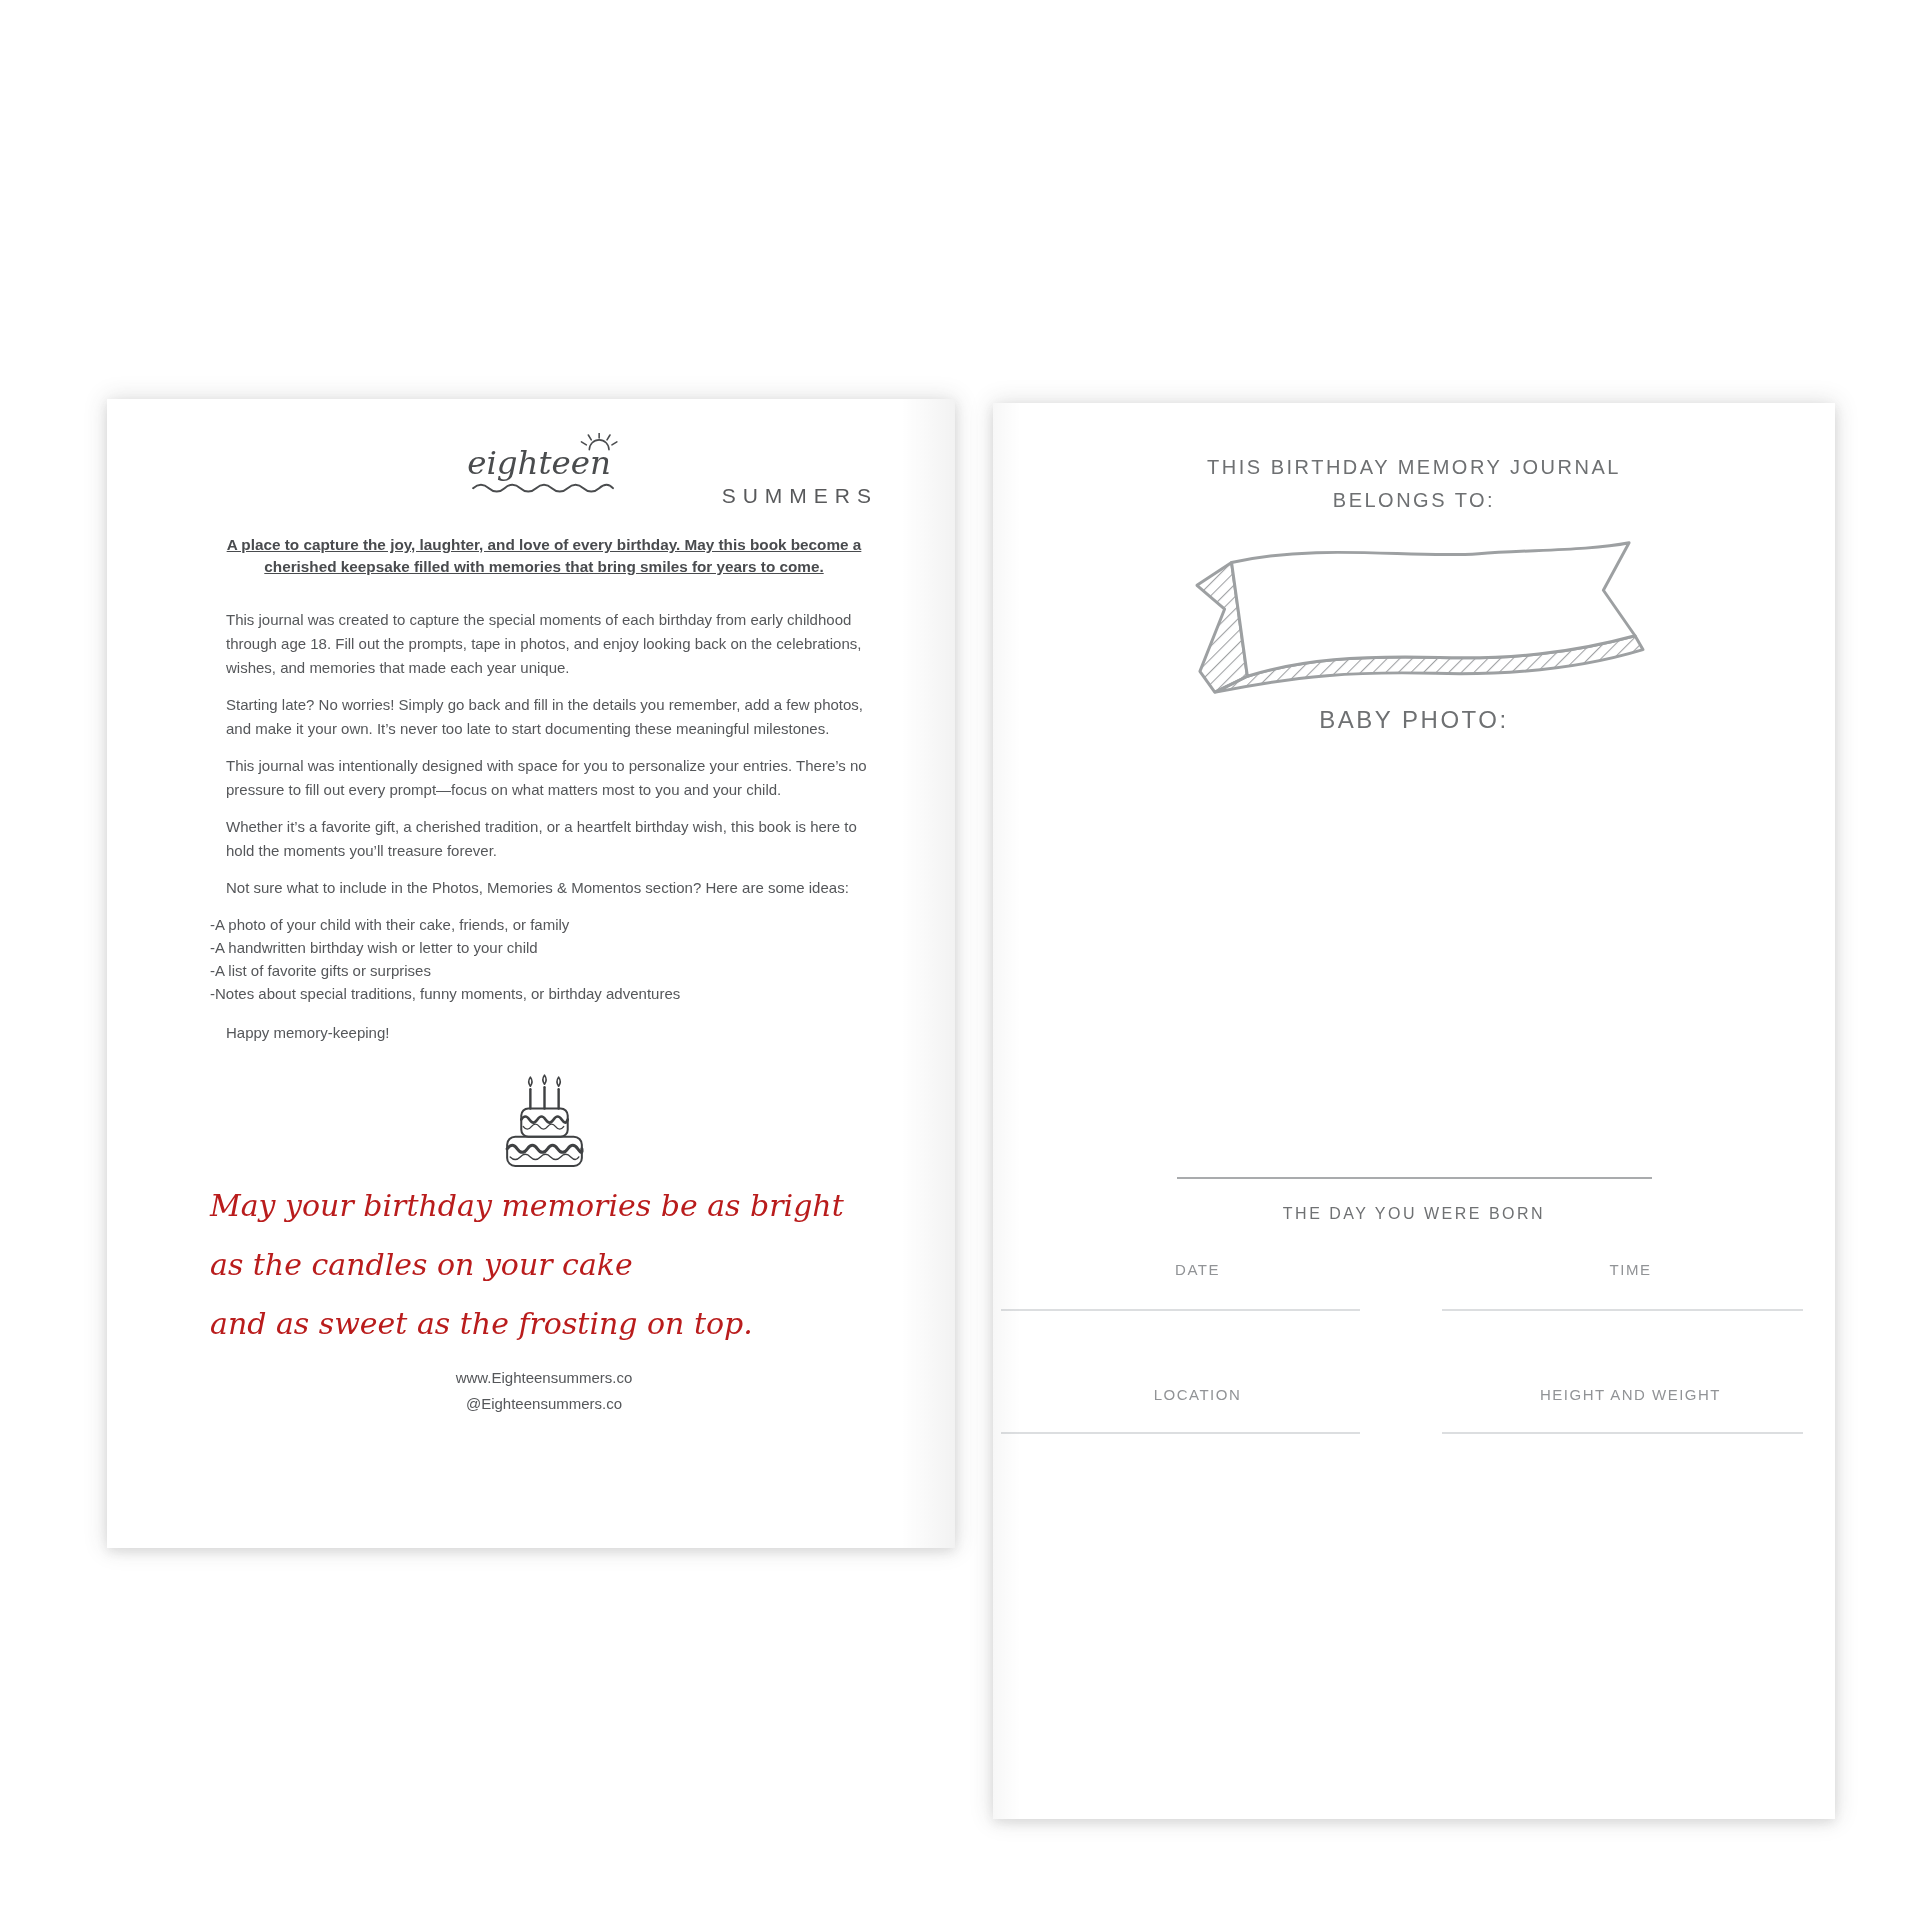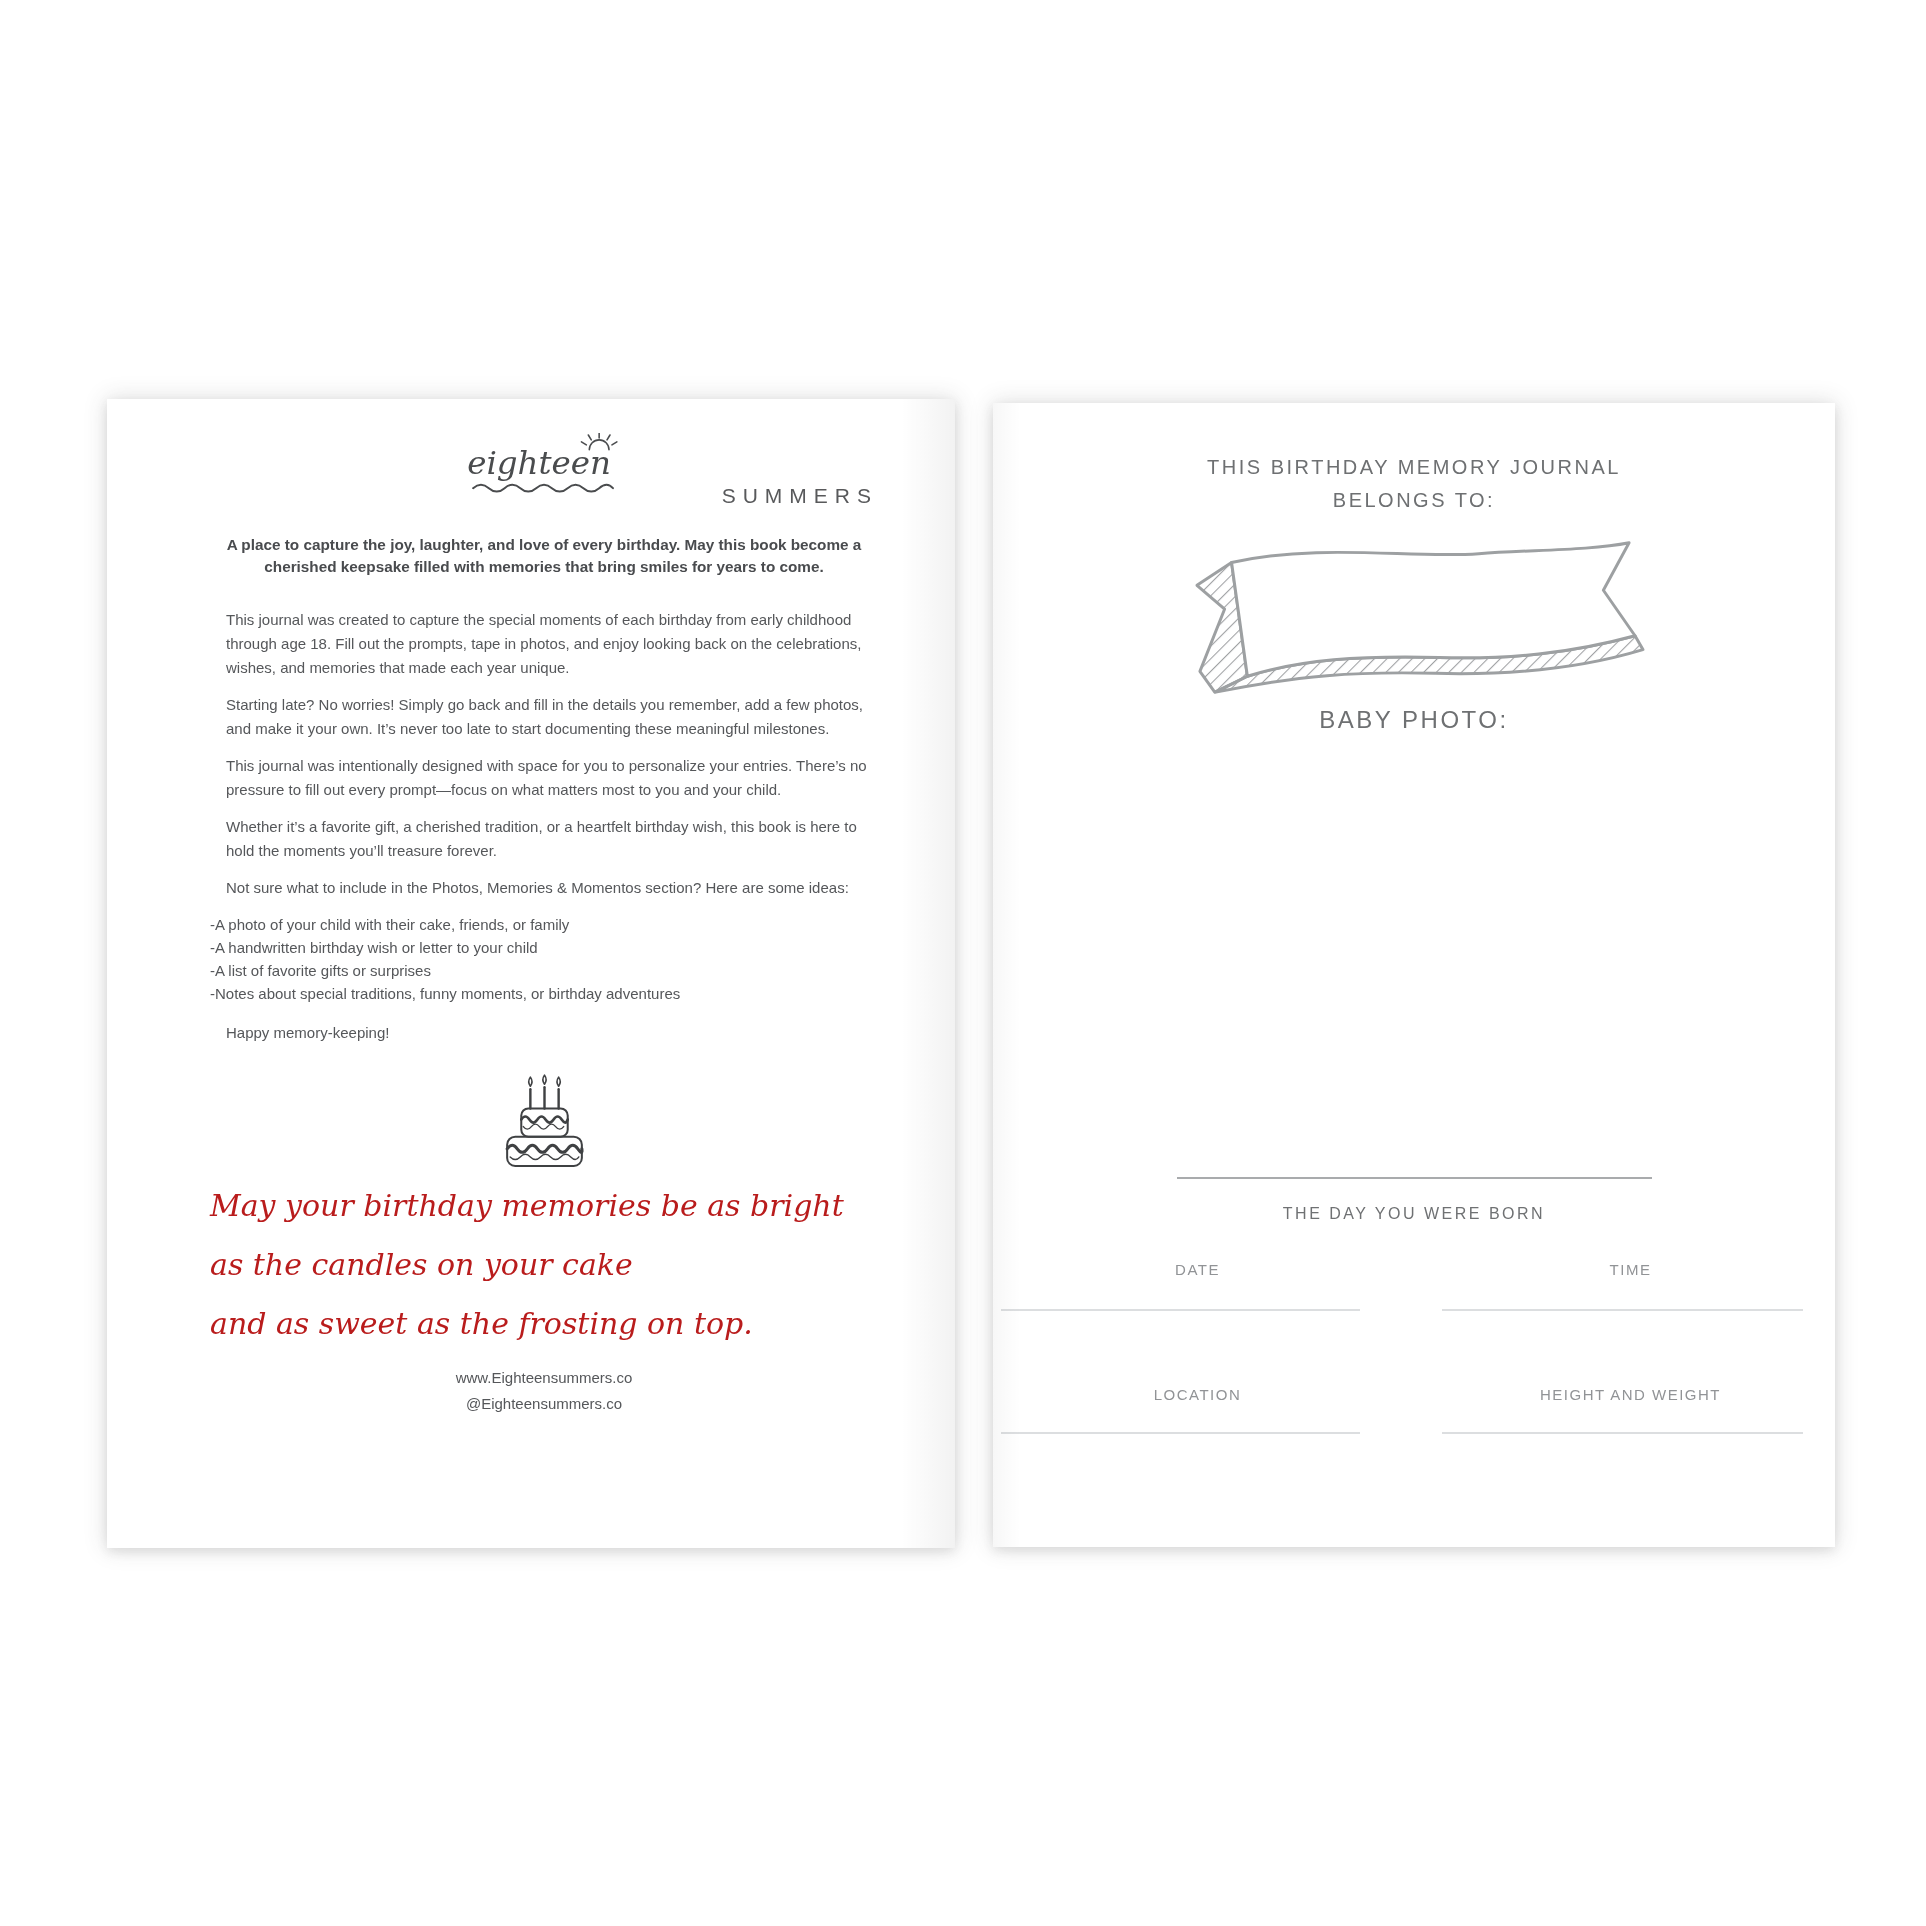--- a/index.html
+++ b/index.html
@@ -10,21 +10,21 @@
     font-family: "Liberation Sans", sans-serif;
     color: #55575a;
     overflow: hidden;
   }
   .page {
     position: absolute;
     background: #ffffff;
     box-shadow: 0 0 22px rgba(60,60,60,0.18), 0 4px 10px rgba(60,60,60,0.10);
   }
   .page-left  { left: 107px; top: 399px; width: 848px; height: 1149px; }
-  .page-right { left: 993px; top: 403px; width: 842px; height: 1144px; }
+  .page-right { left: 993px; top: 403px; width: 842px; height: 1416px; }
   .page-left::after {
     content:""; position:absolute; top:0; right:0; width:54px; height:100%;
     background: linear-gradient(to right, rgba(0,0,0,0), rgba(0,0,0,0.05));
     pointer-events:none;
   }
   .page-right::after {
     content:""; position:absolute; top:0; left:0; width:28px; height:100%;
     background: linear-gradient(to left, rgba(0,0,0,0), rgba(0,0,0,0.03));
     pointer-events:none;
   }
@@ -33,21 +33,21 @@
   .lp-content { padding: 34px 77px 0 103px; }
   .logo-block { text-align: right; margin-bottom: 26px; }
   .logo-art { display:block; margin: 0 auto; }
   .logo-caps {
     display:block;
     font-size: 21px; letter-spacing: 7px; color: #58595b;
     margin-top: -14px;
   }
   .intro {
     font-weight: bold; font-size: 15.3px; line-height: 22px;
-    text-align: center; color: #494b4e; margin: 0 0 30px 0;
+    text-align: center; color: #494b4e; margin: 0 0 30px 0; text-decoration: underline;
   }
   .body-p { font-size: 15px; line-height: 24px; margin: 0 0 13px 16px; color:#55575a; }
   .ideas { font-size: 15px; line-height: 23px; margin: 3px 0 16px 0; color:#55575a; }
   .signoff { margin-bottom: 18px; }
   .cake-block { text-align: center; margin: 0 0 4px 0; }
   .quote {
     font-family: "DejaVu Serif", serif; font-style: italic;
     font-size: 30px; line-height: 59px; text-align: left;
     color: #b91c1c; margin-bottom: 12px; white-space: nowrap;
   }

